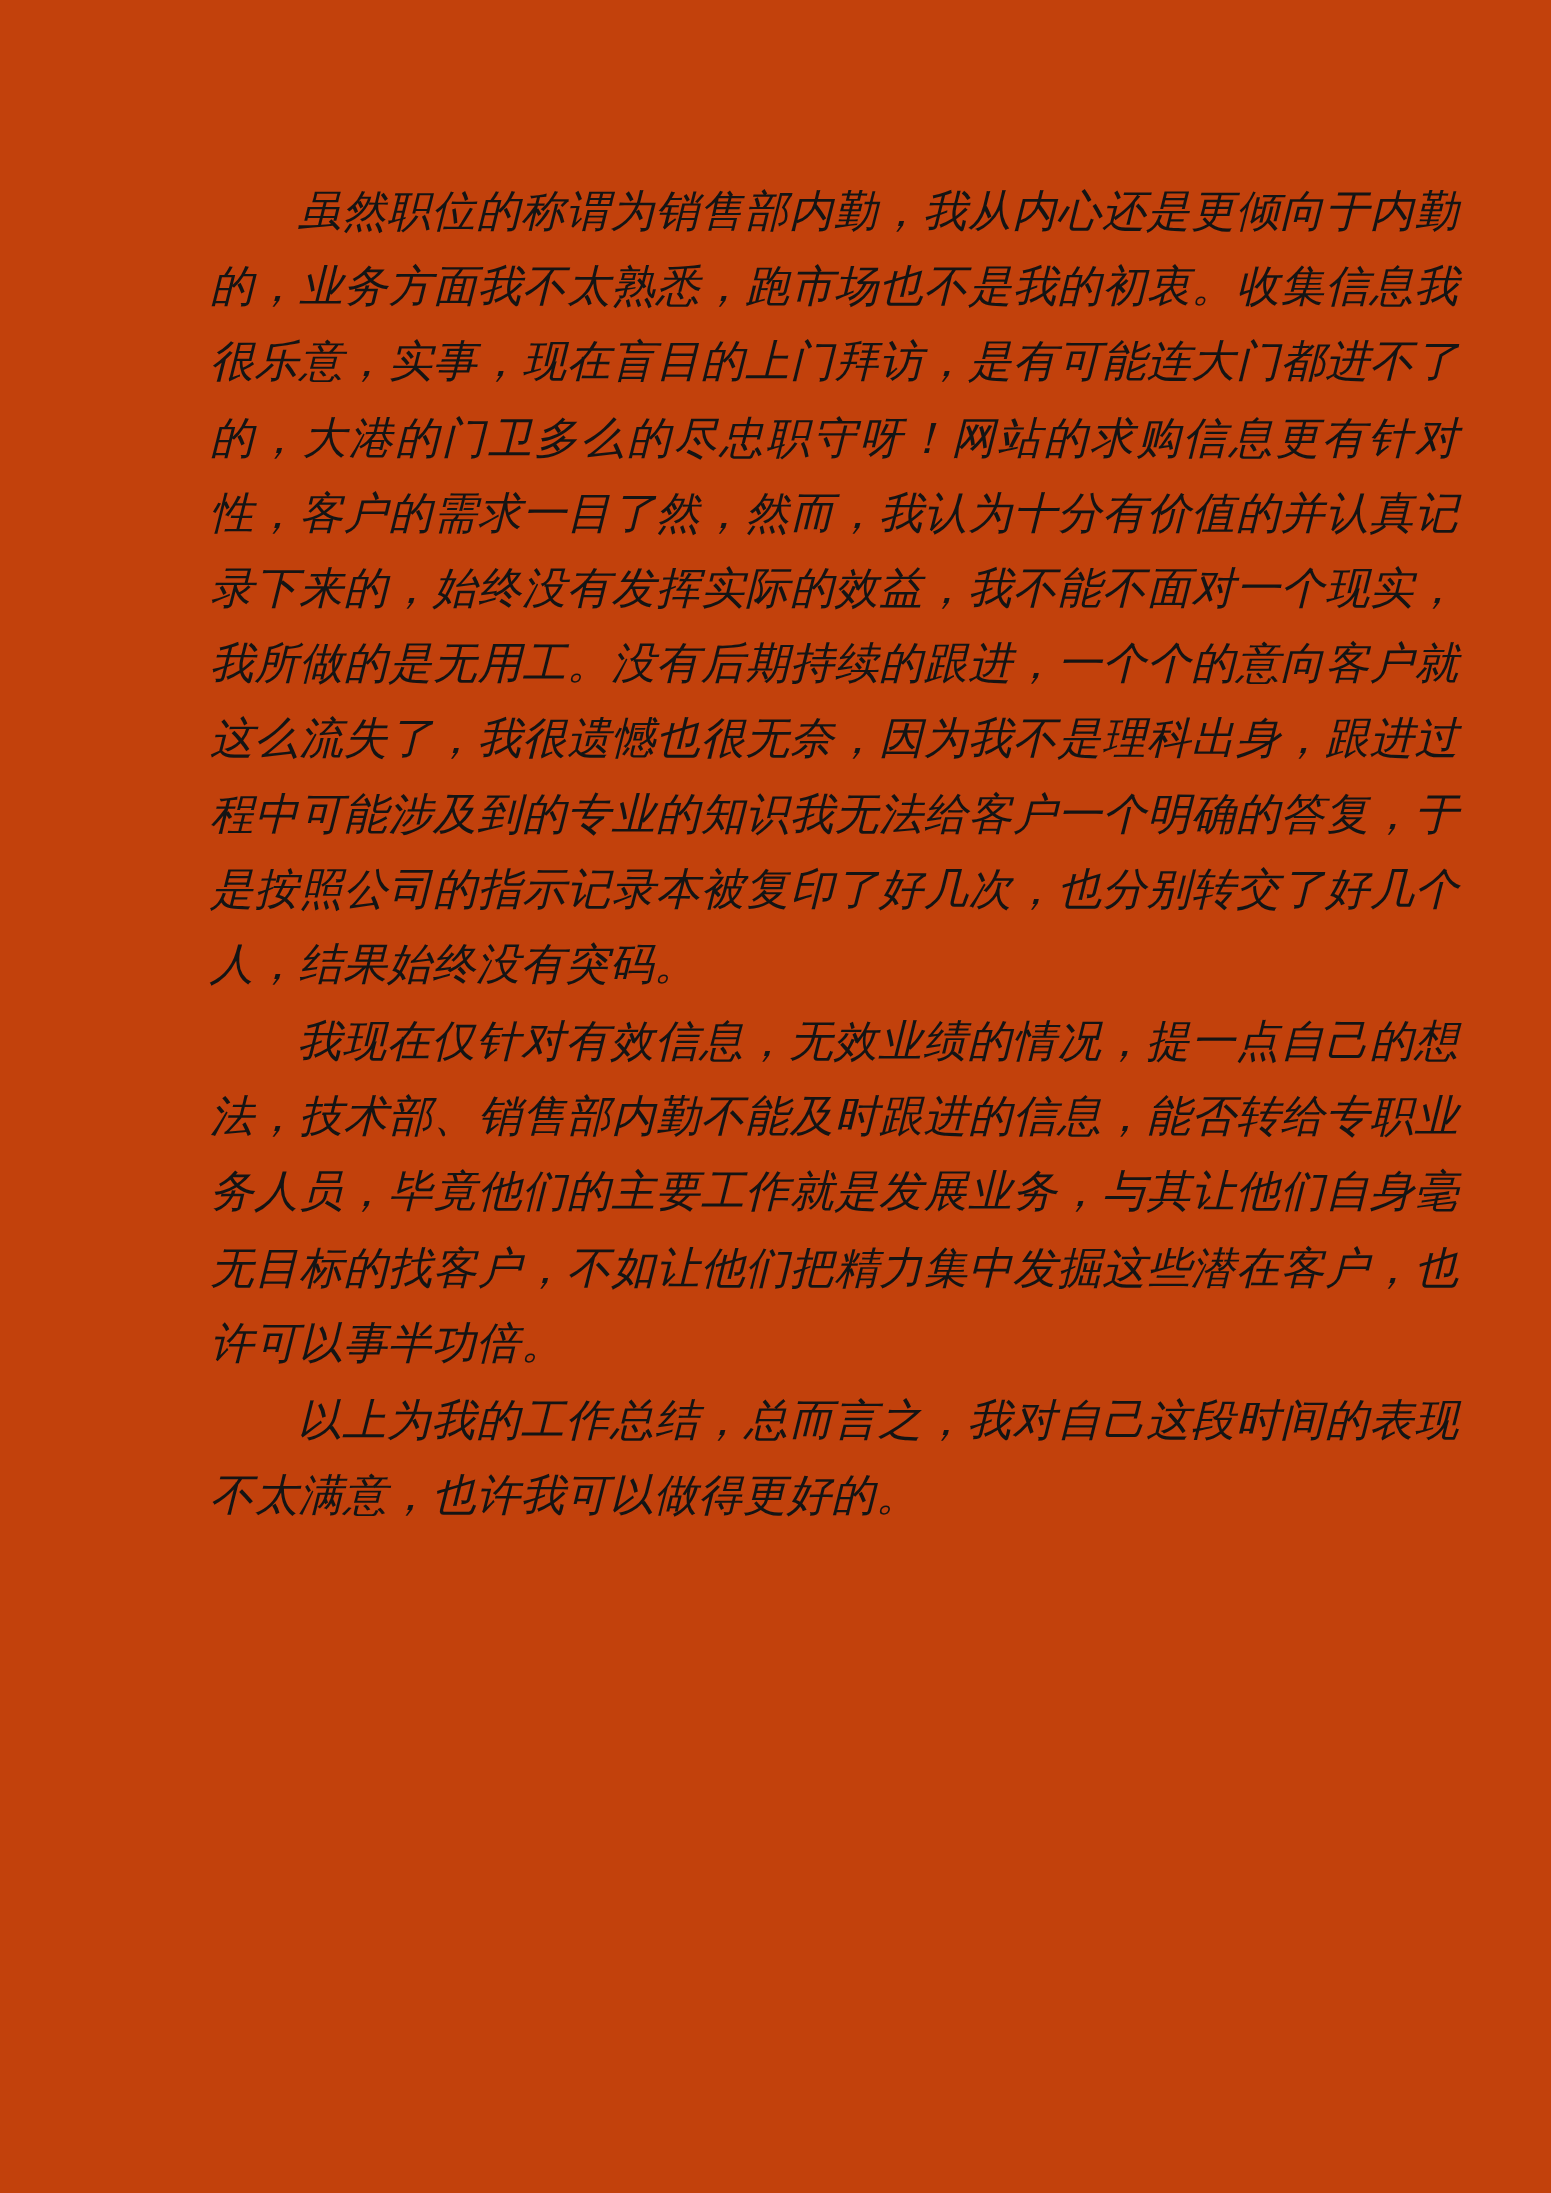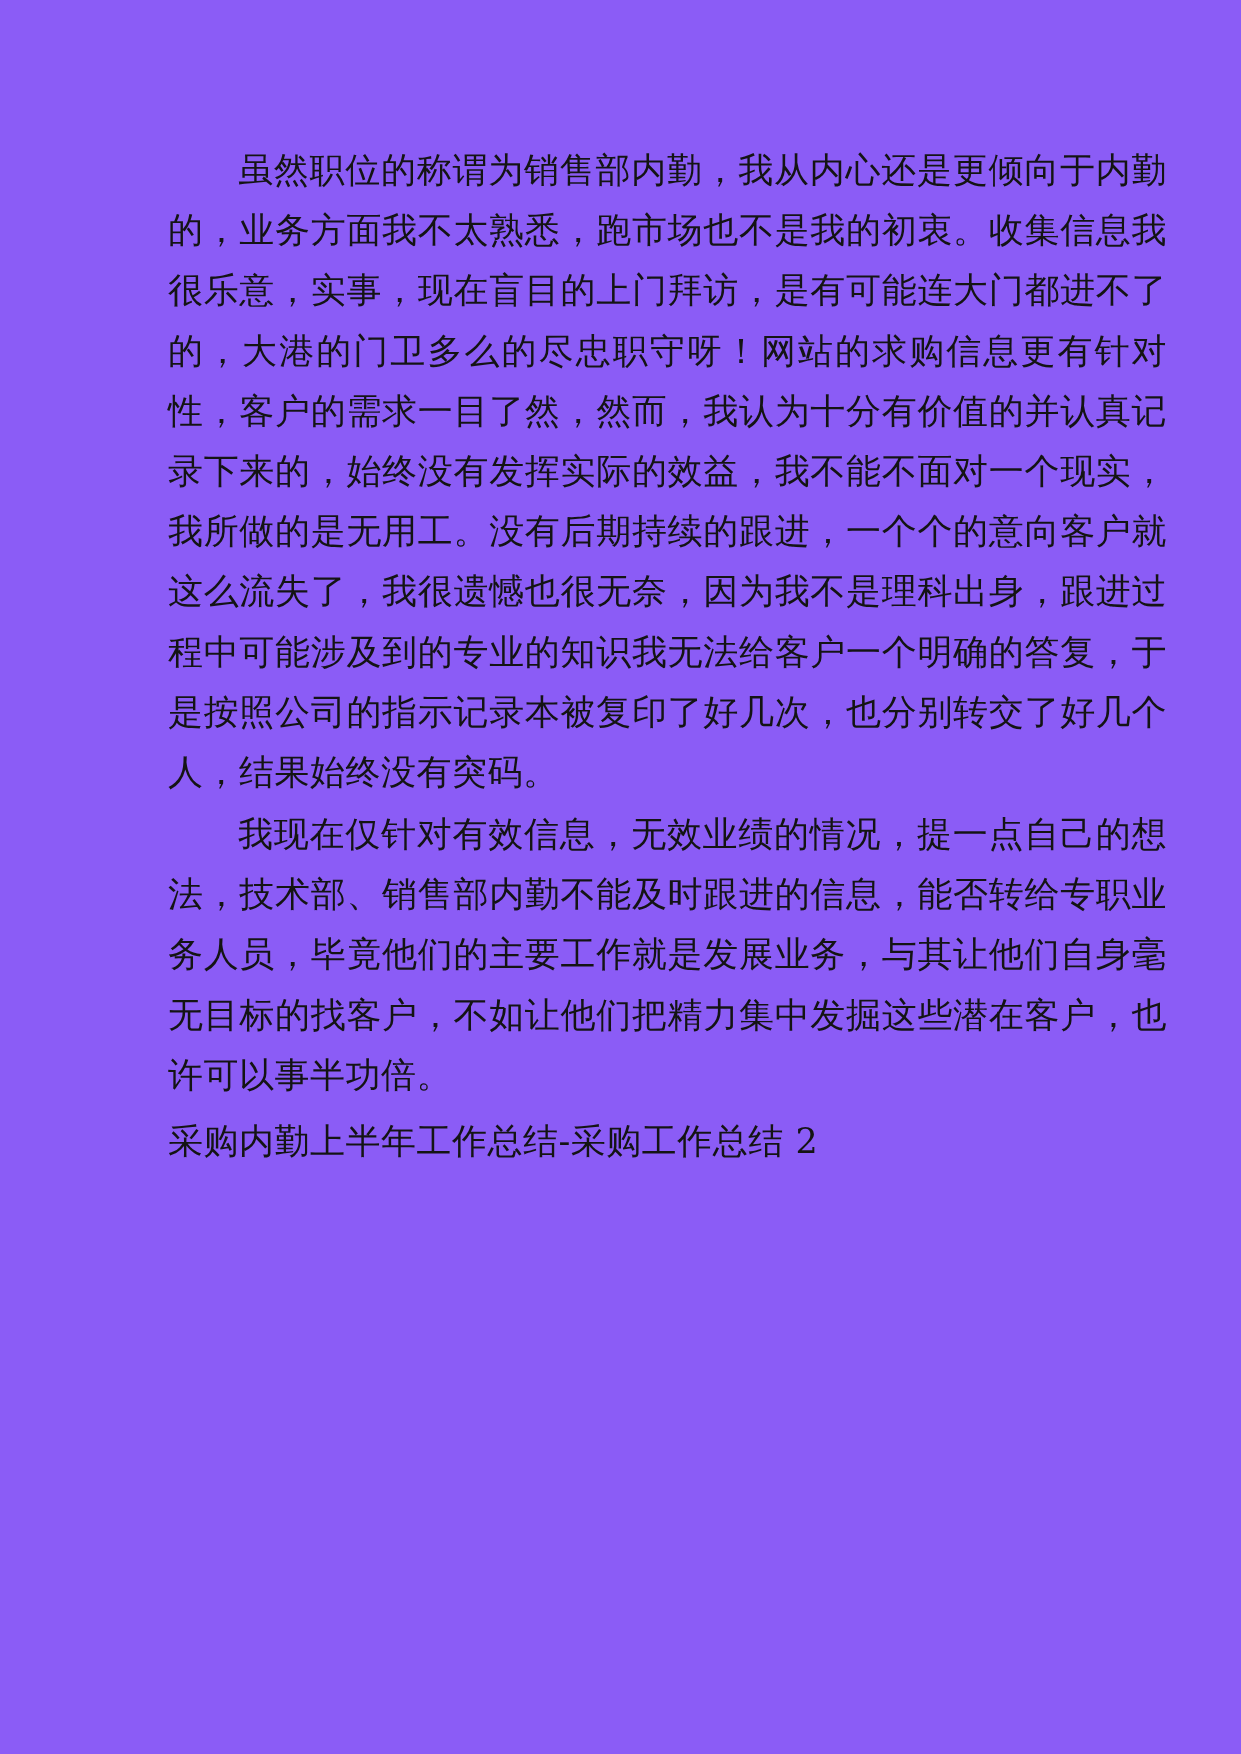--- a/index.html
+++ b/index.html
@@ -12,22 +12,23 @@
     height: 1754px;
     font-family: "DejaVu Serif", serif;
     color: #1a1a1a;
     overflow: hidden;
   }
   .page {
     box-sizing: border-box;
     width: 1241px;
     height: 1754px;
     padding: 140px 74px 120px 168px;
-    background: #8b5cf6;
+    background: #c2410c;
     position: relative;
+    font-style: italic;
   }
   .doc-body {
     font-size: 35px;
     line-height: 1.72;
     letter-spacing: 0.5px;
     text-align: justify;
     text-justify: inter-ideograph;
     color: #141414;
   }
   p.para {
@@ -43,15 +44,15 @@
     text-indent: 0;
   }
 </style>
 </head>
 <body>
 
 <div class="page">
   <div class="doc-body">
     <p class="para">虽然职位的称谓为销售部内勤，我从内心还是更倾向于内勤的，业务方面我不太熟悉，跑市场也不是我的初衷。收集信息我很乐意，实事，现在盲目的上门拜访，是有可能连大门都进不了的，大港的门卫多么的尽忠职守呀！网站的求购信息更有针对性，客户的需求一目了然，然而，我认为十分有价值的并认真记录下来的，始终没有发挥实际的效益，我不能不面对一个现实，我所做的是无用工。没有后期持续的跟进，一个个的意向客户就这么流失了，我很遗憾也很无奈，因为我不是理科出身，跟进过程中可能涉及到的专业的知识我无法给客户一个明确的答复，于是按照公司的指示记录本被复印了好几次，也分别转交了好几个人，结果始终没有突码。</p>
     <p class="para">我现在仅针对有效信息，无效业绩的情况，提一点自己的想法，技术部、销售部内勤不能及时跟进的信息，能否转给专职业务人员，毕竟他们的主要工作就是发展业务，与其让他们自身毫无目标的找客户，不如让他们把精力集中发掘这些潜在客户，也许可以事半功倍。</p>
-    <h2 class="section-heading">采购内勤上半年工作总结-采购工作总结 2</h2>
+    <p class="para">以上为我的工作总结，总而言之，我对自己这段时间的表现不太满意，也许我可以做得更好的。</p>
   </div>
 </div>
 
 </body></html>

